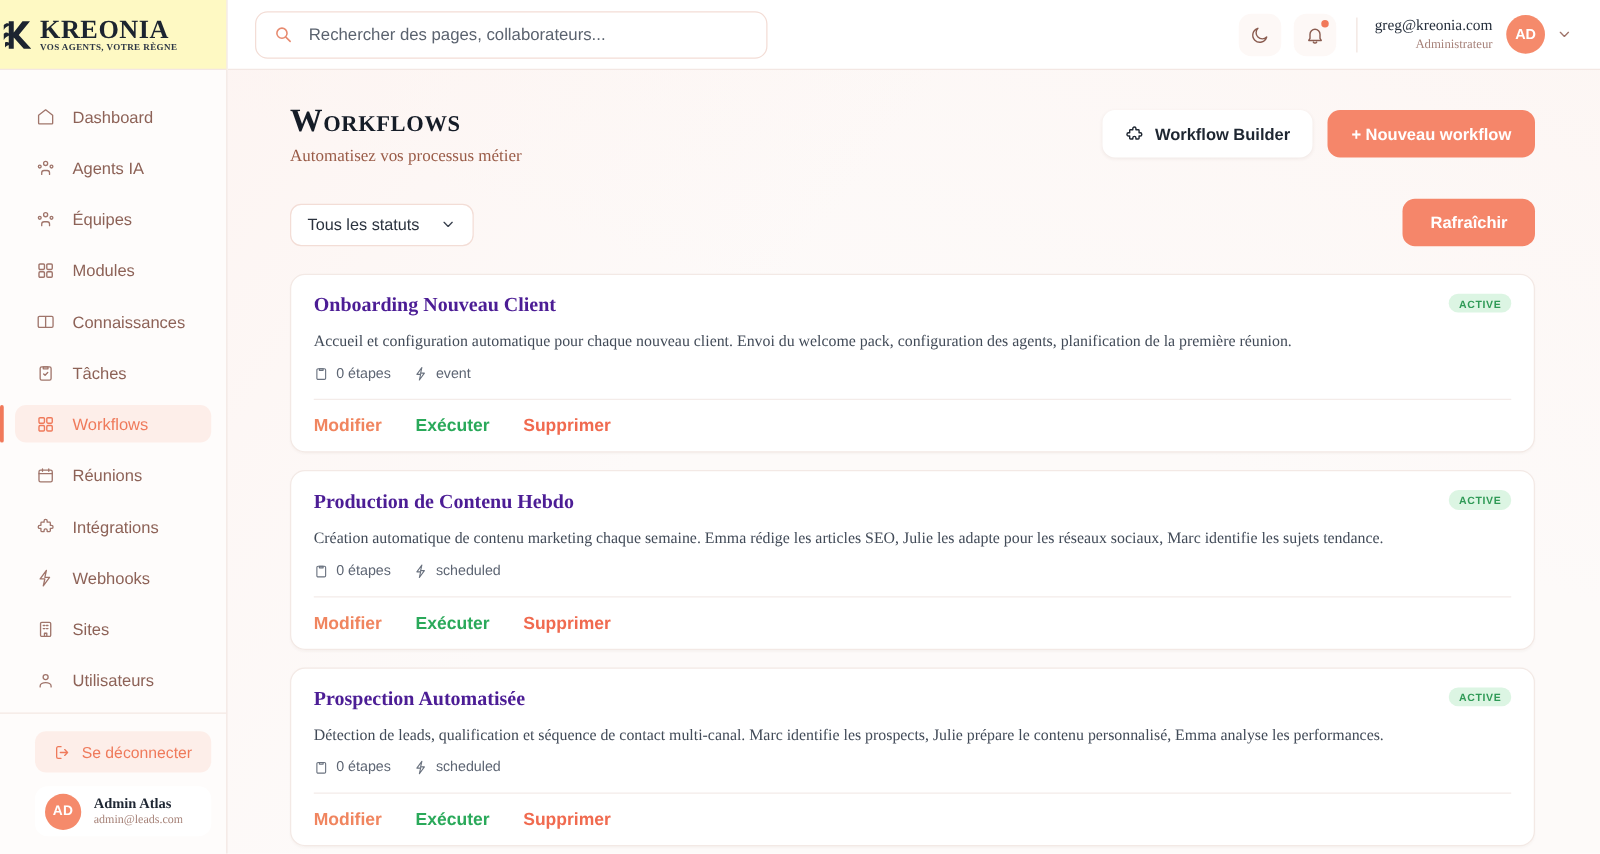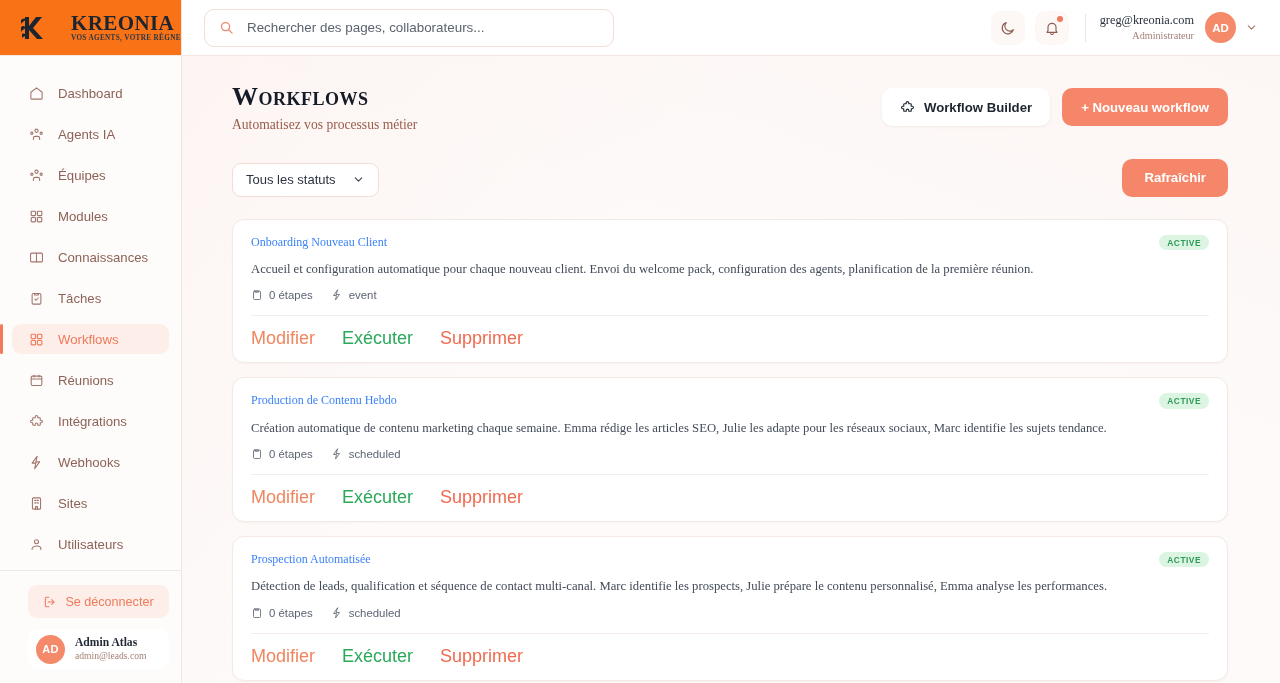--- a/index.html
+++ b/index.html
@@ -27,24 +27,23 @@
     display: flex;
     flex-direction: column;
     position: relative;
     z-index: 5;
   }
   .logo-wrap {
     height: 56px;
     flex: 0 0 56px;
     display: flex;
     align-items: center;
-    padding-left: 18px;
+    padding-left: 0;
     border-bottom: 1px solid #f3e7e3;
-    background: #f97316;
-    gap: 21px;
+    background: #fef9c3;
   }
   .logo-mark { width: 30px; height: 30px; flex: 0 0 30px; }
   .logo-text { margin-left: 2px; line-height: 1; }
   .logo-title {
     font-family: "Liberation Serif", serif;
     font-weight: bold;
     font-size: 21px;
     letter-spacing: 0.4px;
     color: #1c2430;
   }
@@ -349,23 +348,23 @@
     background: #ffffff;
     border: 1px solid #f3e9e5;
     border-radius: 12px;
     padding: 15px 18px 0 18px;
     margin-bottom: 14px;
     box-shadow: 0 1px 2px rgba(90,50,40,0.035);
   }
   .card-top { display: flex; align-items: flex-start; }
   .card-title {
     font-family: "Liberation Serif", serif;
-    font-weight: normal;
-    font-size: 12px;
-    color: #3b82f6;
+    font-weight: bold;
+    font-size: 16px;
+    color: #4c1d95;
     line-height: 1.2;
   }
   .badge {
     margin-left: auto;
     background: #dcf5e3;
     color: #2f9a56;
     border-radius: 9px;
     font-size: 8.4px;
     font-weight: bold;
     letter-spacing: 0.5px;
@@ -392,23 +391,24 @@
     color: #5d6573;
   }
   .meta-item svg { width: 12px; height: 12px; margin-right: 6px; display:block; }
   .card-actions {
     border-top: 1px solid #f4ece9;
     display: flex;
     align-items: center;
     padding: 12px 0 13px 0;
   }
   .act {
-    font-size: 18px;
+    font-size: 14px;
     margin-right: 27px;
     cursor: pointer;
+    font-weight: bold;
   }
   .act-edit { color: #f0855f; }
   .act-run  { color: #2aa95a; }
   .act-del  { color: #f06a4f; }
 </style>
 </head>
 <body>
 
 <div class="app">
 

